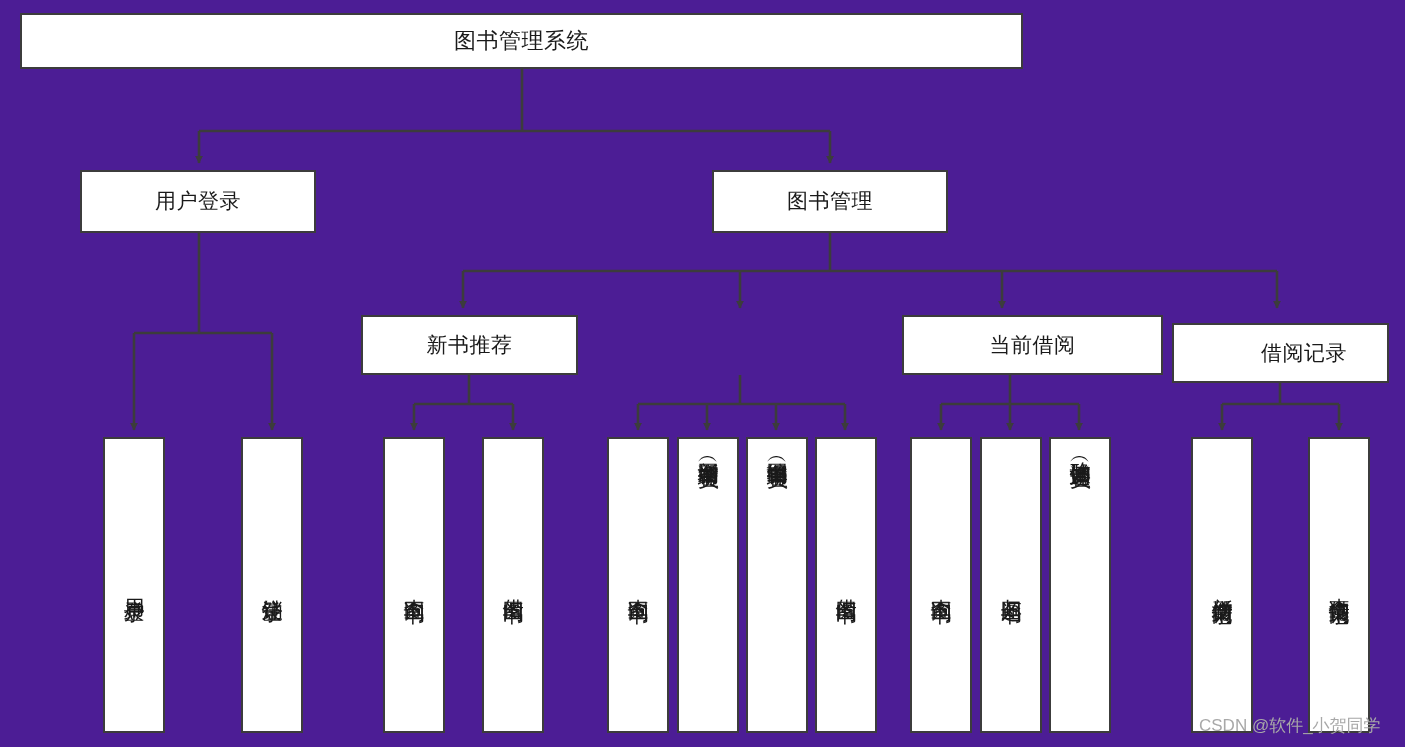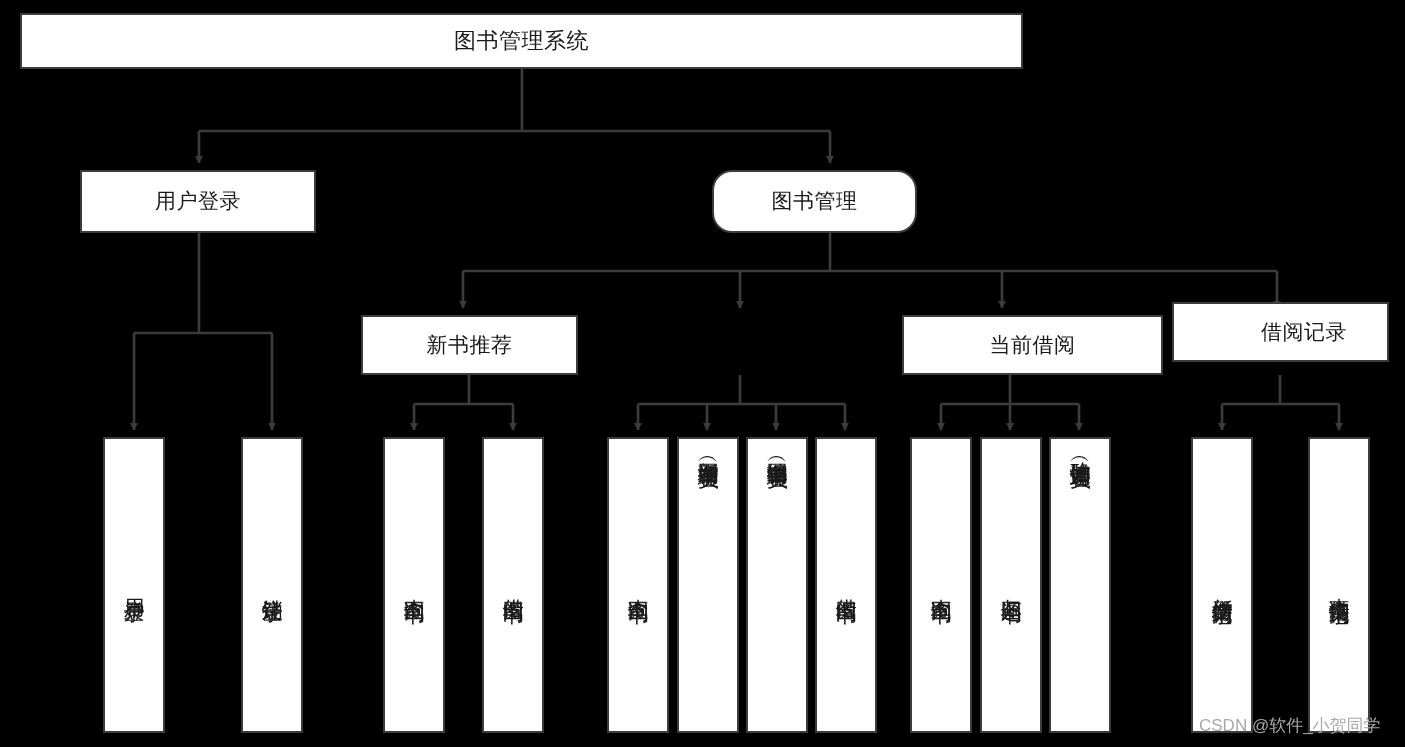--- a/index.html
+++ b/index.html
@@ -8,21 +8,21 @@
     padding: 0;
     background: #ffffff;
   }
   body {
     font-family: "Liberation Sans", "DejaVu Sans", sans-serif;
   }
   #diagram-root {
     position: relative;
     width: 1405px;
     height: 747px;
-    background: #000000;
+    background: #4c1d95;
     overflow: hidden;
   }
   svg.edge-layer {
     position: absolute;
     left: 0;
     top: 0;
     width: 1405px;
     height: 747px;
     pointer-events: none;
   }
@@ -137,34 +137,34 @@
   </svg>
 
   <div class="node horiz root" style="left:20px; top:13px; width:1003px; height:56px;">
     <span class="node-label">图书管理系统</span>
   </div>
 
   <div class="node horiz" style="left:80px; top:170px; width:236px; height:63px;">
     <span class="node-label">用户登录</span>
   </div>
 
-  <div class="node horiz" style="left:712px; top:170px; width:205px; height:63px;border-radius:20px;">
+  <div class="node horiz" style="left:712px; top:170px; width:236px; height:63px;">
     <span class="node-label">图书管理</span>
   </div>
 
   <div class="node horiz" style="left:361px; top:315px; width:217px; height:60px;">
     <span class="node-label">新书推荐</span>
   </div>
 
 
   <div class="node horiz" style="left:902px; top:315px; width:261px; height:60px;">
     <span class="node-label">当前借阅</span>
   </div>
 
-  <div class="node horiz" style="left:1172px; top:302px; width:217px; height:60px;padding-left:47px;">
+  <div class="node horiz" style="left:1172px; top:323px; width:217px; height:60px;padding-left:47px;">
     <span class="node-label">借阅记录</span>
   </div>
 
   <div class="node vert centered" style="left:103px; top:437px; width:62px; height:296px;">
     <span class="node-label">用户登录</span>
   </div>
 
   <div class="node vert centered" style="left:241px; top:437px; width:62px; height:296px;">
     <span class="node-label">注销登录</span>
   </div>

